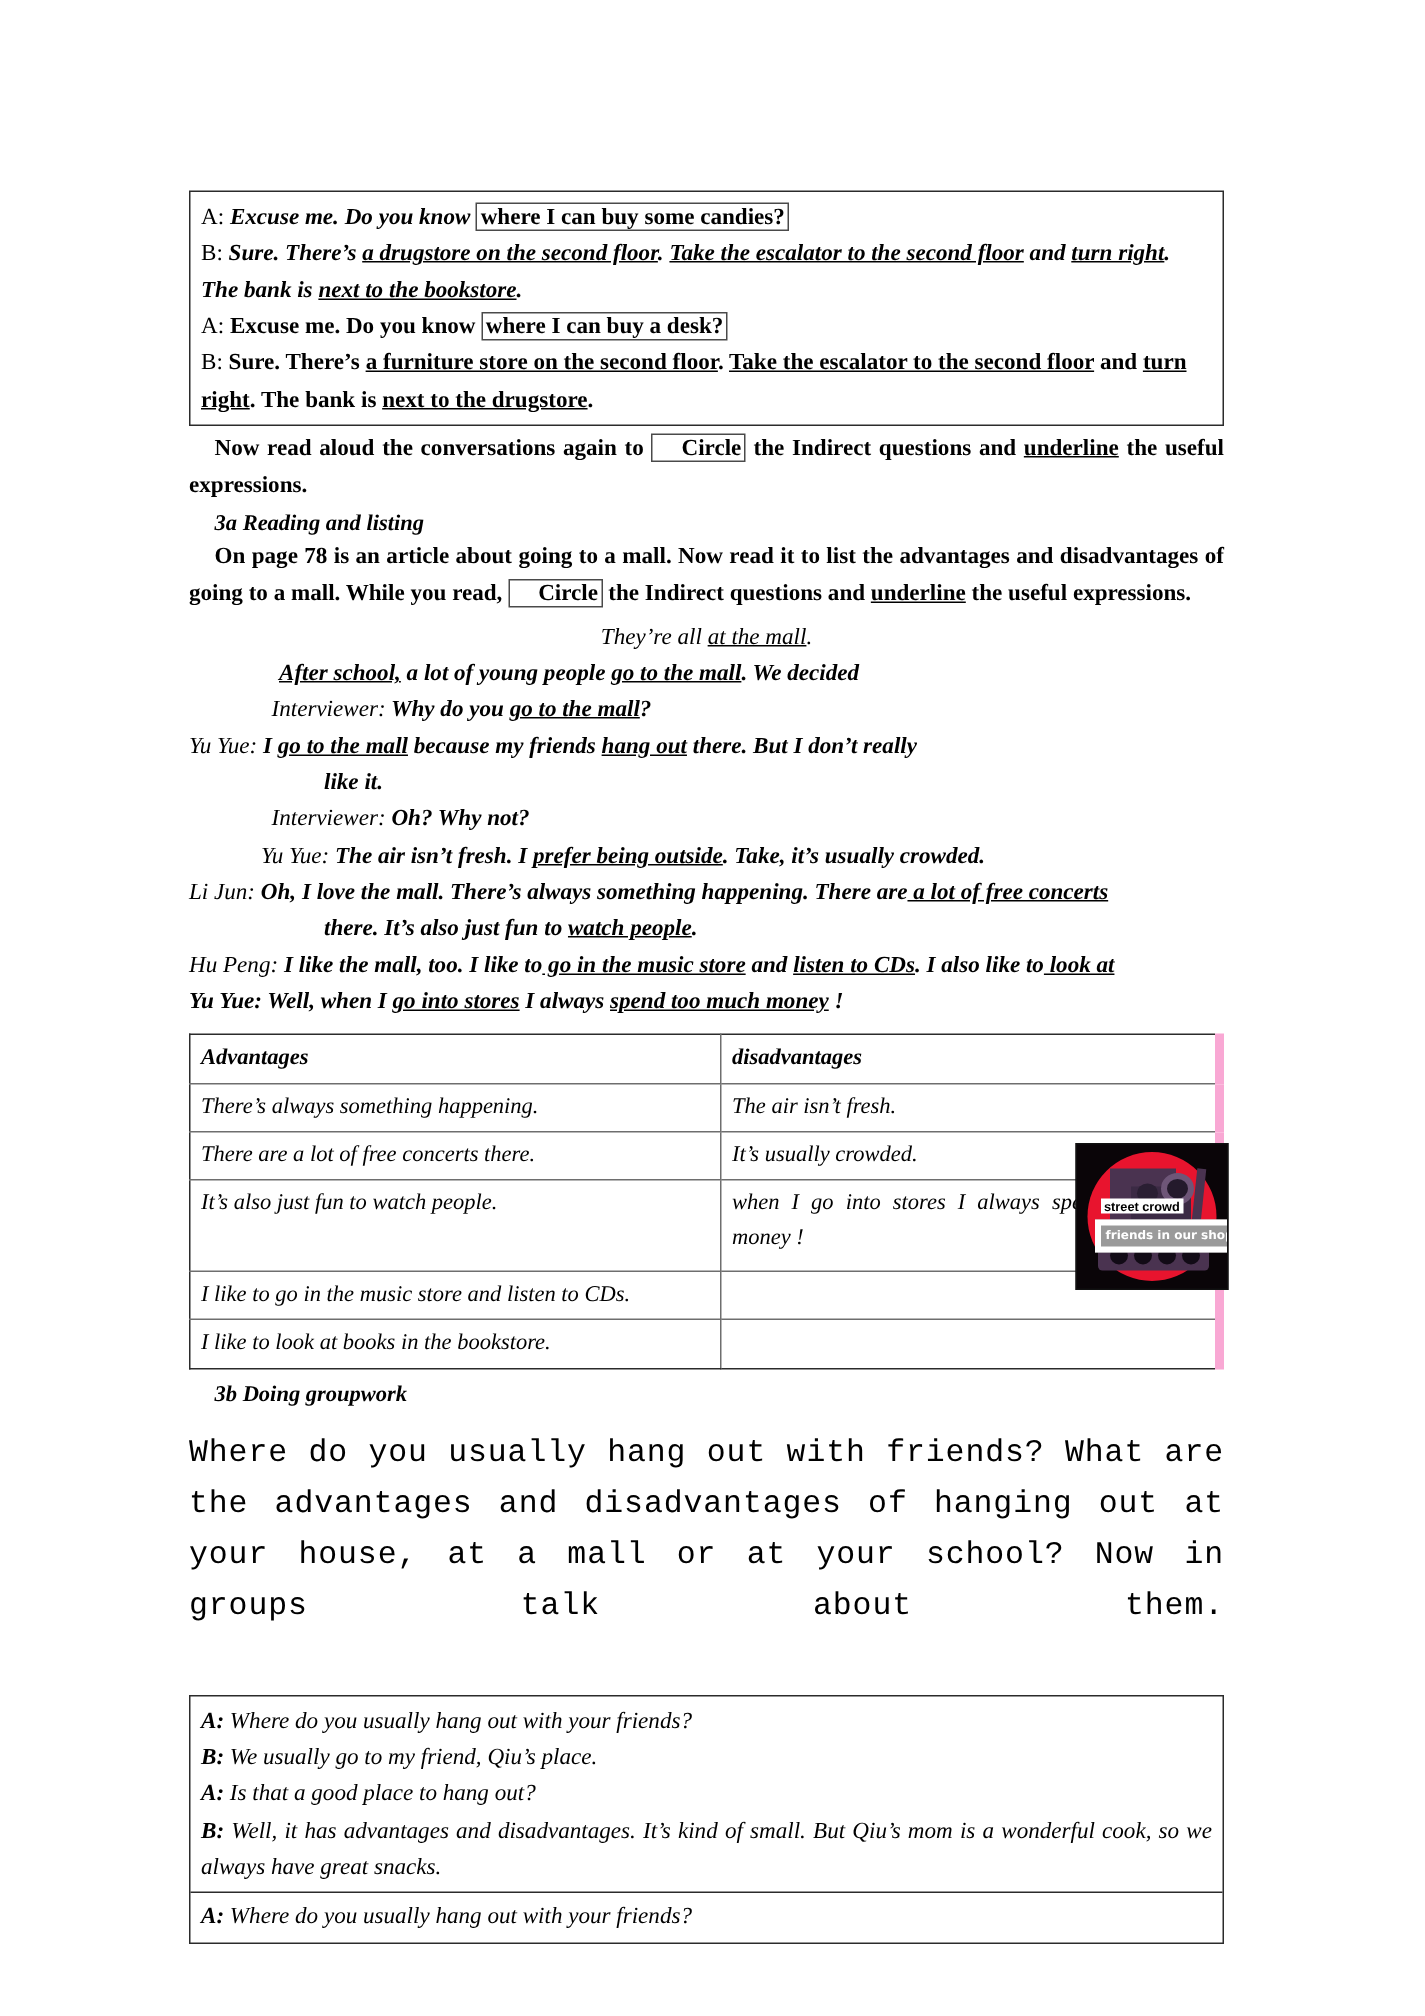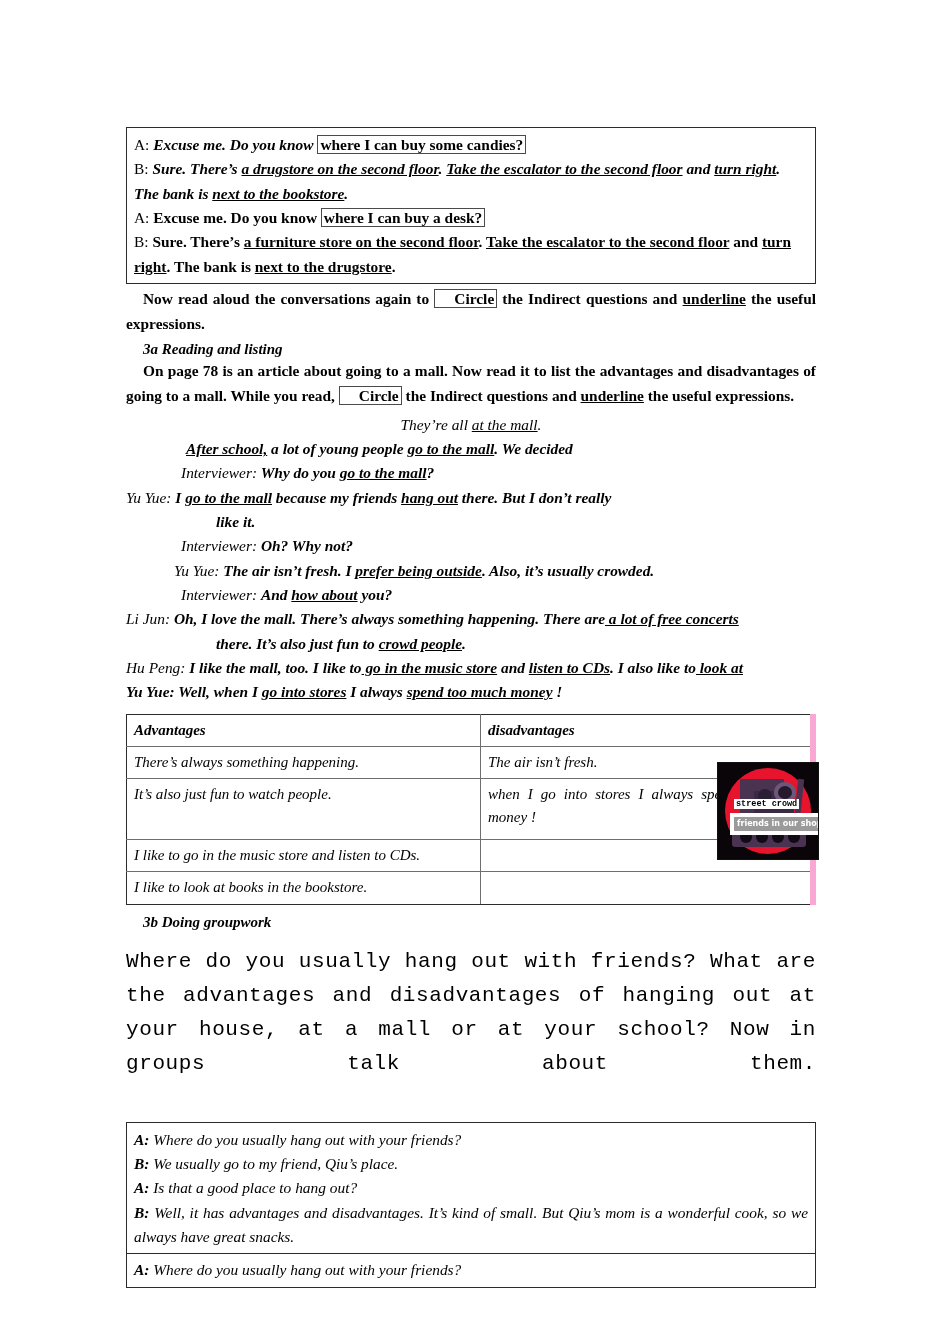--- a/index.html
+++ b/index.html
@@ -165,21 +165,21 @@
     top: 68px;
     width: 12px; height: 12px;
     border-radius: 50%;
     background: #120b16;
   }
   .ph-label1 {
     position: absolute;
     left: 16px; top: 36px;
     background: #ffffff;
     color: #000;
-    font-family: Liberation Mono, monospace;
+    font-family: Liberation Sans, sans-serif;
     font-weight: bold;
     font-size: 8.5px;
     letter-spacing: 0px;
     padding: 1px 2px;
     white-space: nowrap;
     line-height: 1;
   }
   .ph-label2 {
     position: absolute;
     left: 12px; top: 50px;
@@ -305,33 +305,30 @@
 
       <div class="art-line ind-4">
         <span class="b">like it.</span>
       </div>
 
       <div class="art-line ind-2">
         <span>Interviewer:</span><span class="b"> Oh? Why not?</span>
       </div>
 
       <div class="art-line ind-3">
-        <span>Yu Yue:</span><span class="b"> The air isn’t fresh. I </span><span class="bu">prefer being outside</span><span class="b">. Also, it’s usually crowded.</span>
-      </div>
-
-      <div class="art-line ind-2">
-        <span>Interviewer: </span><span class="b"> And </span><span class="bu">how about</span><span class="b"> you?</span>
-      </div>
+        <span>Yu Yue:</span><span class="b"> The air isn’t fresh. I </span><span class="bu">prefer being outside</span><span class="b">. Take, it’s usually crowded.</span>
+      </div>
+
 
       <div class="art-line ind-5">
         <span>Li Jun: </span><span class="b"> Oh, I love the mall. There’s always something happening. There are</span><span class="bu"> a lot of free concerts</span>
       </div>
 
       <div class="art-line ind-4">
-        <span class="b">there. It’s also just fun to </span><span class="bu">crowd people</span><span class="b">.</span>
+        <span class="b">there. It’s also just fun to </span><span class="bu">watch people</span><span class="b">.</span>
       </div>
 
       <div class="art-line ind-5">
         <span>Hu Peng:</span><span class="b"> I like the mall, too. I like to</span><span class="bu"> go in the music store</span><span class="b"> and </span><span class="bu">listen to CDs</span><span class="b">. I also like to</span><span class="bu"> look at</span>
       </div>
 
 
       <div class="art-line ind-5">
         <span class="b">Yu Yue:</span><span class="b"> Well, when I </span><span class="bu">go into stores</span><span class="b"> I always </span><span class="bu">spend too much money</span><span class="b"> !</span>
       </div>
@@ -356,20 +353,24 @@
     <table class="adv">
       <tbody>
           <tr>
         <td class="hd col1">Advantages</td>
         <td class="hd">disadvantages</td>
       </tr>
       <tr>
         <td class="col1">There’s always something happening.</td>
         <td>The air isn’t fresh.</td>
       </tr>
+      <tr>
+        <td class="col1">There are a lot of free concerts there.</td>
+        <td>It’s usually crowded.</td>
+      </tr>
       <tr class="tall">
         <td class="col1">It’s also just fun to watch people.</td>
         <td class="just">when I go into stores I always spend too much money !</td>
       </tr>
       <tr>
         <td class="col1">I like to go in the music store and listen to CDs.</td>
         <td></td>
       </tr>
       <tr>
         <td class="col1">I like to look at books in the bookstore.</td>

